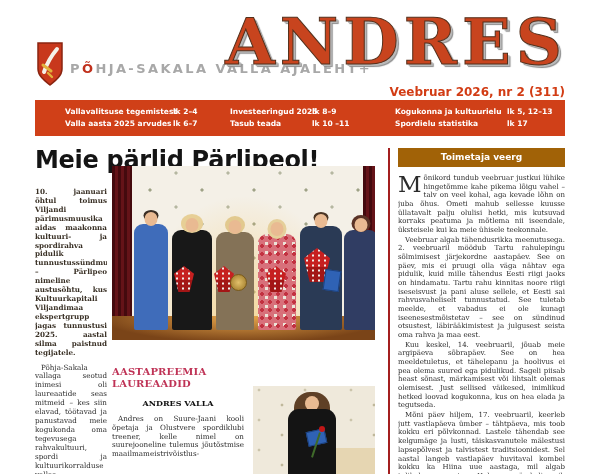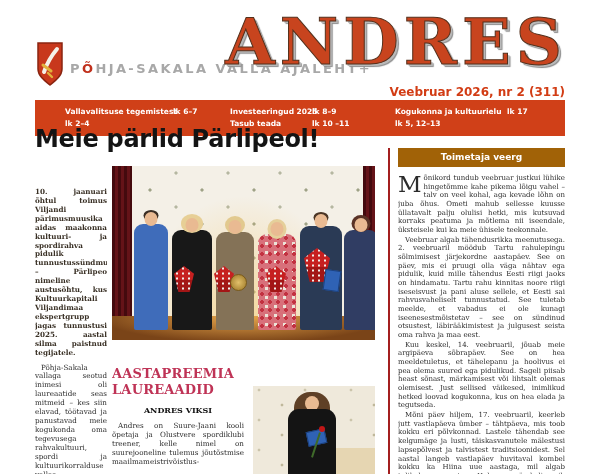--- a/index.html
+++ b/index.html
@@ -21,29 +21,29 @@
   .tocbar{position:absolute;left:35px;top:100px;width:530px;height:36px;background:#d04018;
           display:flex;box-sizing:border-box;padding:6px 0 0 30px;color:#fff;
           font-family:"DejaVu Sans",sans-serif;font-weight:bold;font-size:7.5px;line-height:12px;}
   .tocgroup{display:grid;grid-template-rows:12px 12px;grid-auto-flow:column;}
   .tocgroup .lbl{white-space:nowrap;}
   .g1{grid-template-columns:108px 52px;}
   .g2{grid-template-columns:82px 72px;margin-left:5px;}
   .g3{grid-template-columns:112px 58px;margin-left:11px;}
 
   
-  .headline{position:absolute;left:35px;top:125px;font-family:"DejaVu Sans",sans-serif;
+  .headline{position:absolute;left:35px;top:146px;font-family:"DejaVu Sans",sans-serif;
             font-weight:bold;font-size:24px;color:#141414;letter-spacing:-0.3px;}
 
   
   .col-left{position:absolute;left:35px;top:188px;width:72px;height:286px;overflow:hidden;
             font-size:7.2px;line-height:1.24;text-align:justify;color:#2b2b2b;}
   .lead{font-weight:bold;color:#3a3126;}
   .para{margin-top:6px;text-indent:6px;}
-  .sec-heading{margin-top:9px;color:#bf3356;font-weight:bold;font-size:13px;letter-spacing:.2px;text-align:left;}
+  .sec-heading{margin-top:9px;color:#bf3356;font-weight:bold;font-size:10px;letter-spacing:.2px;text-align:left;}
   .laureate-name{margin-top:8px;margin-bottom:5px;text-align:center;font-weight:bold;font-size:8px;color:#111;}
 
   .caption{position:absolute;left:112px;top:344px;width:263px;font-family:"DejaVu Sans",sans-serif;
            font-size:6.4px;line-height:1.32;color:#3c3c3c;}
 
   .col-mid{position:absolute;left:112px;top:366px;width:132px;height:108px;overflow:hidden;
            font-size:7.2px;line-height:1.24;text-align:justify;color:#2b2b2b;}
   .col-mid .sec-heading{margin-top:0;}
 
   
@@ -135,31 +135,33 @@
     <path d="M6 23 l8 6" stroke="#e2b13c" stroke-width="3" stroke-linecap="round"></path>
     <path d="M11 31 l4 4" stroke="#e2b13c" stroke-width="2.4" stroke-linecap="round"></path>
   </svg>
   <div class="tagline"><span>P</span><span class="oo">Õ</span><span>HJA-SAKALA VALLA AJALEHT+</span></div>
   <div class="masthead">ANDRES</div>
   <div class="dateline">Veebruar 2026, nr 2 (311)</div>
 
   <div class="tocbar">
     <div class="tocgroup g1">
       <span class="lbl">Vallavalitsuse tegemistest</span>
+      <span class="lbl">Valla aasta 2025 arvudes</span>
       <span>lk 2–4</span>
       <span>lk 6–7</span>
     </div>
     <div class="tocgroup g2">
       <span class="lbl">Investeeringud 2025</span>
       <span class="lbl">Tasub teada</span>
       <span>lk 8–9</span>
       <span>lk 10 –11</span>
     </div>
     <div class="tocgroup g3">
       <span class="lbl">Kogukonna ja kultuurielu</span>
+      <span class="lbl">Spordielu statistika</span>
       <span>lk 5, 12–13</span>
       <span>lk 17</span>
     </div>
   </div>
 
   <div class="headline">Meie pärlid Pärlipeol!</div>
 
   <div class="col-left">
     <div class="lead">10. jaanuari õhtul toimus Viljandi pärimusmuusika aidas maakonna kultuuri- ja spordirahva pidulik tunnustussündmus – Pärlipeo nimeline austusõhtu, kus Kultuurkapitali Viljandimaa ekspertgrupp jagas tunnustusi 2025. aastal silma paistnud tegijatele.</div>
     <div class="para">Põhja-Sakala vallaga seotud inimesi oli laureaatide seas mitmeid – kes siin elavad, töötavad ja panustavad meie kogukonda oma tegevusega rahvakultuuri, spordi ja kultuurikorralduse vallas.</div>
@@ -204,21 +206,21 @@
     <div class="person p6">
       <div class="hair"></div>
         <div class="head"></div>
         <div class="torso"></div>
     </div>
   </div>
 
 
   <div class="col-mid">
     <div class="sec-heading">AASTAPREEMIA LAUREAADID</div>
-    <div class="laureate-name">ANDRES VIKSI</div>
+    <div class="laureate-name">ANDRES VALLA</div>
     <div class="para">Andres on Suure-Jaani kooli õpetaja ja Olustvere spordiklubi treener, kelle nimel on suurejooneline tulemus jõutõstmise maailmameistrivõistlus-</div>
   </div>
 
   <div class="photo-portrait">
     <div class="floor2"></div>
     <div class="pw">
       <div class="hairlong"></div>
         <div class="head2"></div>
         <div class="torso2"></div>
       <div class="folder2"></div>

